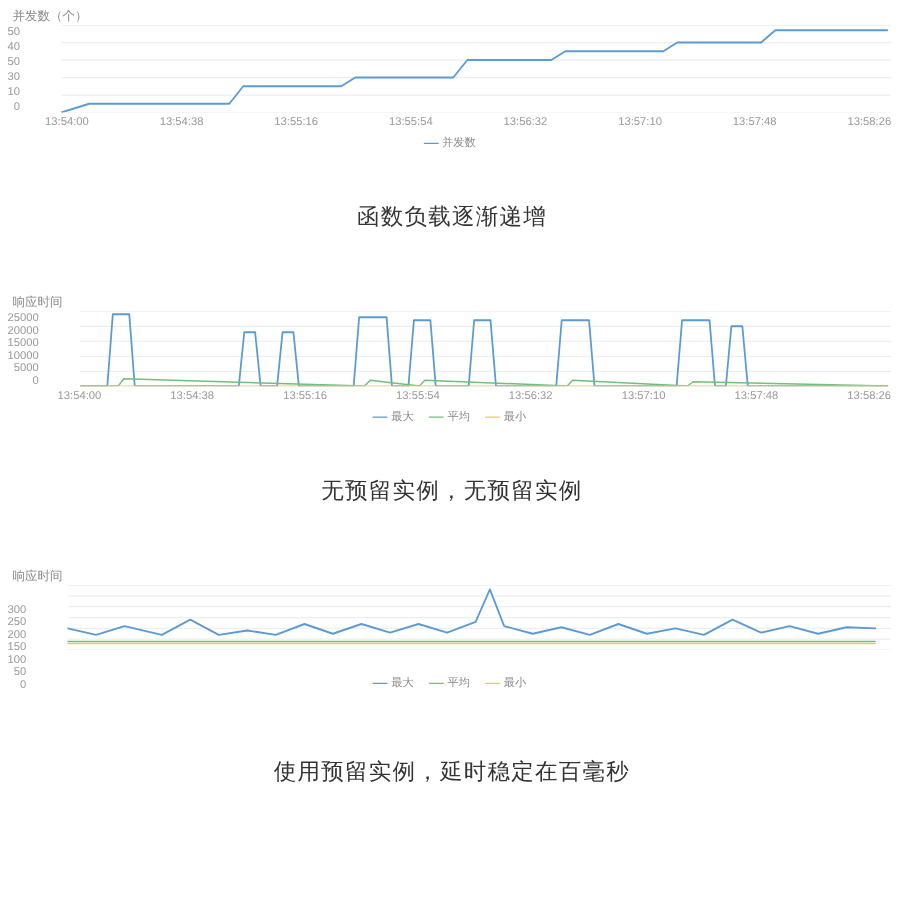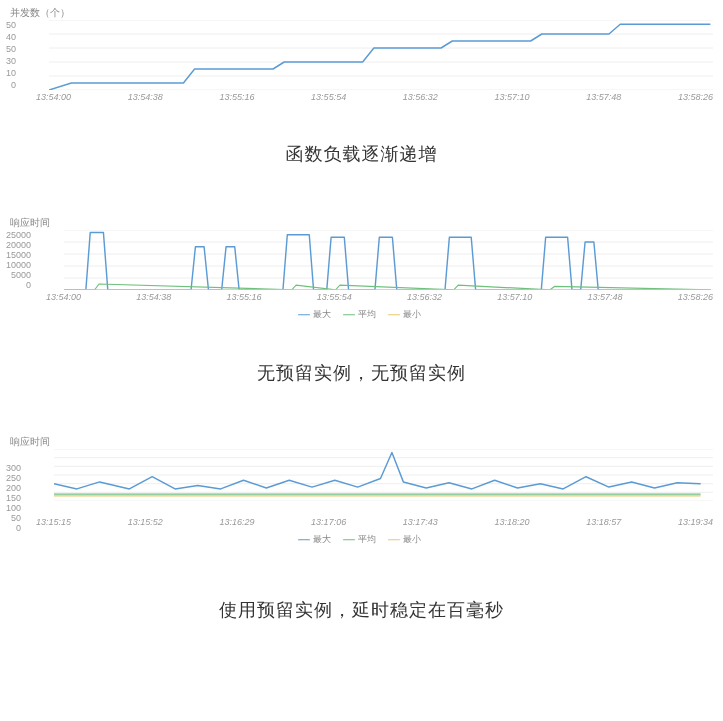--- a/index.html
+++ b/index.html
@@ -53,21 +53,20 @@
     height: 100%;
   }
   .grid line { stroke: #eee; stroke-width: 1; }
   .x-axis {
     display: flex;
     justify-content: space-between;
     font-size: 9px;
     color: #999;
     margin-left: 30px;
     margin-top: 2px;
-    font-style: italic;
   }
   .x-axis.pad2 { margin-left: 40px; }
   .legend {
     display: flex;
     justify-content: center;
     gap: 12px;
     margin-top: 6px;
     font-size: 9px;
     color: #888;
   }
@@ -127,20 +126,26 @@
   <div class="x-axis" id="xaxis-0">
       <span>13:54:00</span>
       <span>13:54:38</span>
       <span>13:55:16</span>
       <span>13:55:54</span>
       <span>13:56:32</span>
       <span>13:57:10</span>
       <span>13:57:48</span>
       <span>13:58:26</span>
     </div>
+  <div class="legend">
+    <span class="lg-item">
+      <span class="lg-sw sw-blue"></span>
+      <span>并发数</span>
+    </span>
+  </div>
 </div>
 
 <div class="caption">函数负载逐渐递增</div>
 
 <div class="chart-block">
   <div class="chart-title">响应时间</div>
   <div class="plot-wrap">
     <div class="y-axis tall" id="yaxis-1">
         <span>25000</span>
         <span>20000</span>
@@ -219,30 +224,20 @@
             <line x1="0" x2="680" y1="0" y2="0"></line>
           </g>
         <g id="series-2">
             <path d="M0.0 34.7 L23.6 39.9 L47.1 32.9 L77.8 39.9 L101.3 27.7 L124.9 39.9 L148.4 36.4 L172.0 39.9 L195.6 31.2 L219.1 39.0 L242.7 31.2 L266.3 38.1 L289.8 31.2 L313.4 38.1 L336.9 29.5 L348.7 3.5 L360.5 32.9 L384.1 39.0 L407.6 33.8 L431.2 39.9 L454.7 31.2 L478.3 39.0 L501.9 34.7 L525.4 39.9 L549.0 27.7 L572.6 38.1 L596.1 32.9 L619.7 39.0 L643.2 33.8 L666.8 34.7 " class="line-blue" stroke-linejoin="round" stroke-linecap="round"></path>
             <path d="M0.0 45.1 L666.8 45.1 " class="line-green" stroke-linejoin="round" stroke-linecap="round"></path>
             <path d="M0.0 46.8 L666.8 46.8 " class="line-yellow" stroke-linejoin="round" stroke-linecap="round"></path>
           </g>
       </svg>
     </div>
   </div>
-  <div class="x-axis" id="xaxis-2">
-      <span>13:15:15</span>
-      <span>13:15:52</span>
-      <span>13:16:29</span>
-      <span>13:17:06</span>
-      <span>13:17:43</span>
-      <span>13:18:20</span>
-      <span>13:18:57</span>
-      <span>13:19:34</span>
-    </div>
   <div class="legend">
     <span class="lg-item">
         <span class="lg-sw sw-blue"></span>
         <span>最大</span>
       </span>
     <span class="lg-item">
         <span class="lg-sw sw-green"></span>
         <span>平均</span>
       </span>
     <span class="lg-item">

